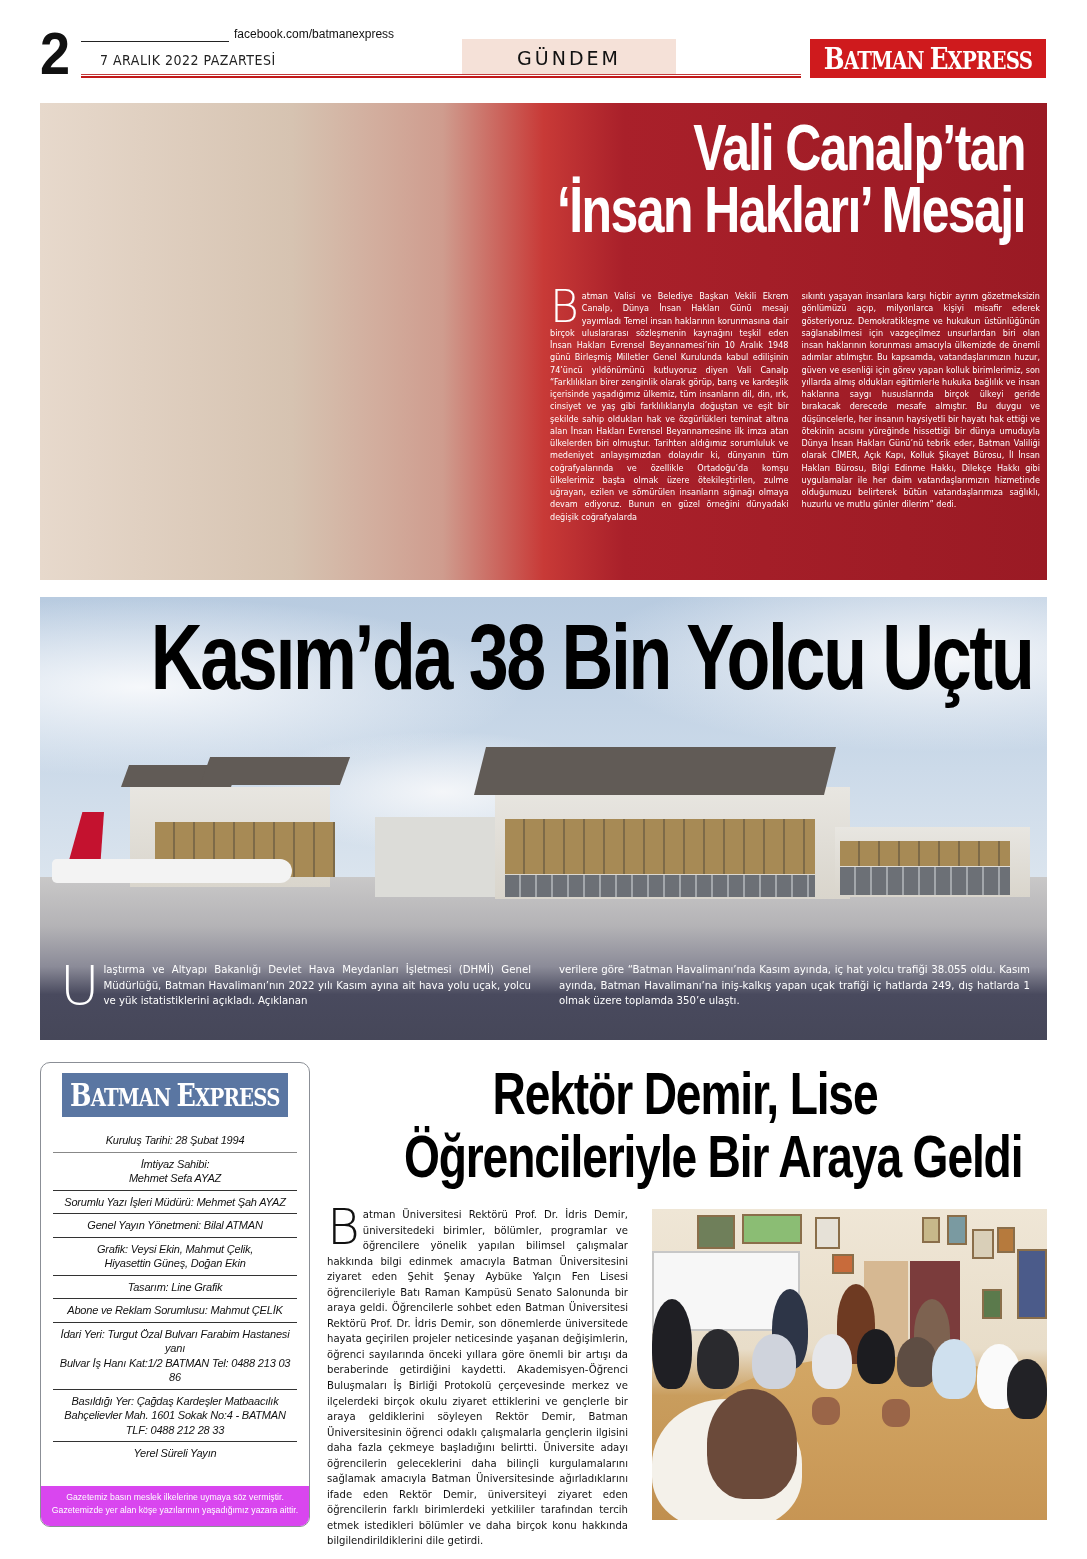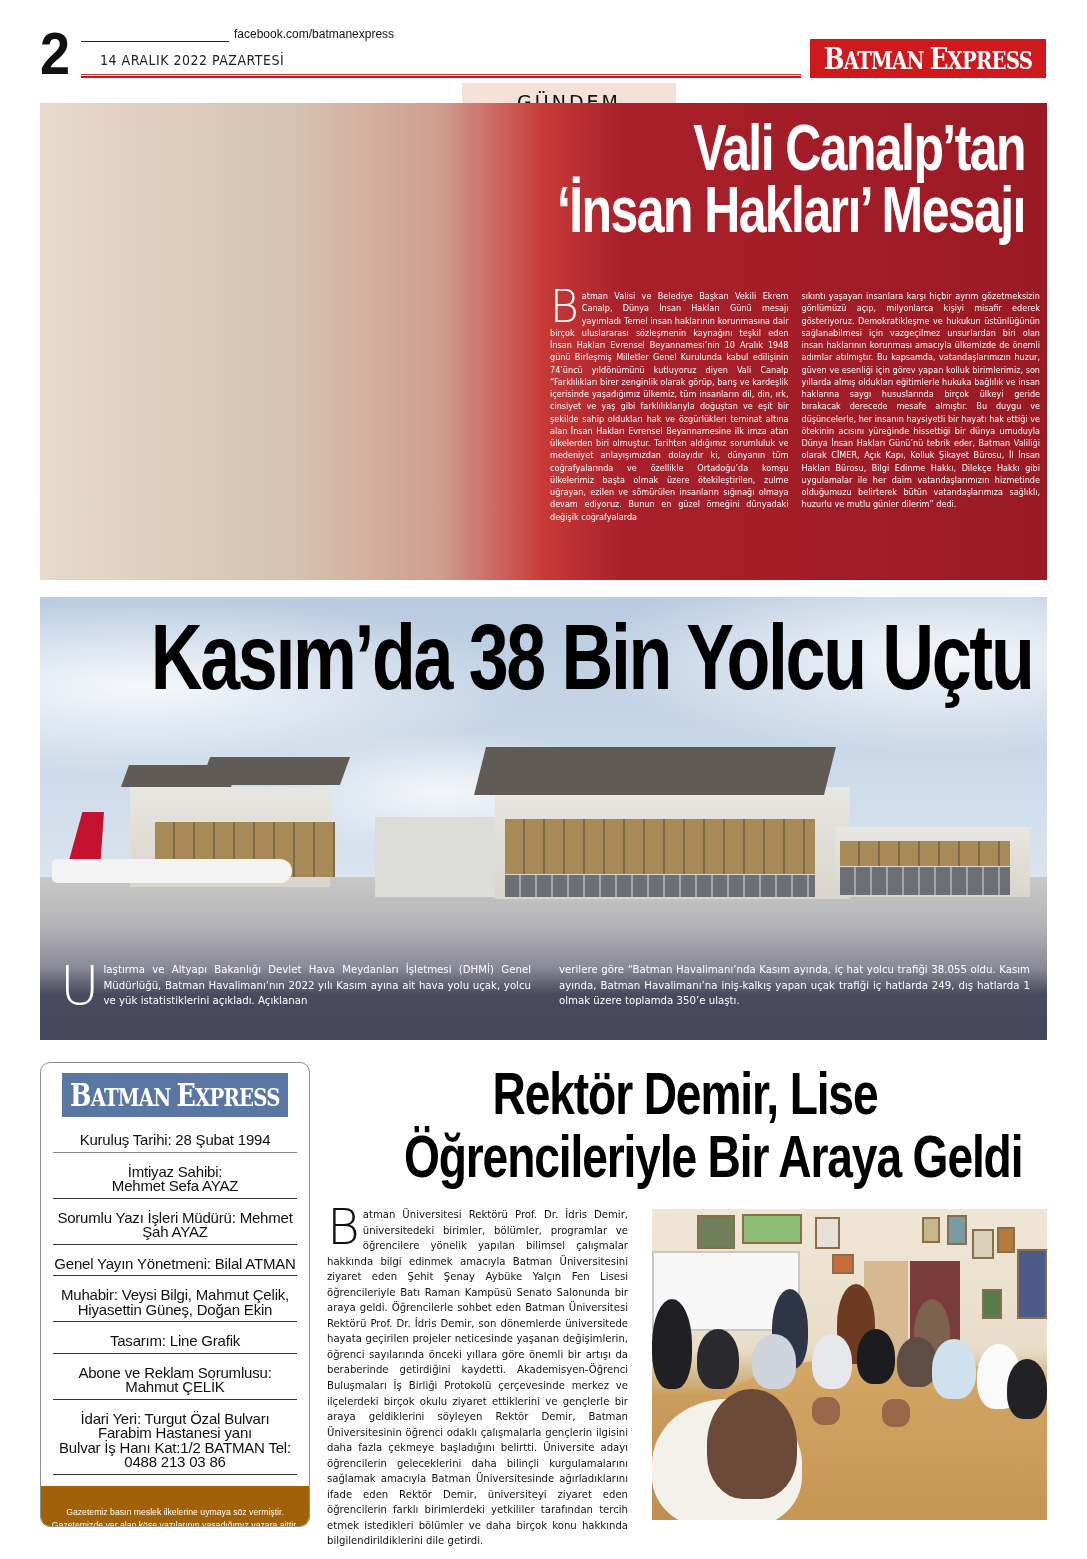--- a/index.html
+++ b/index.html
@@ -4,21 +4,21 @@
 <style>
   * { box-sizing: border-box; margin: 0; padding: 0; }
   html, body { width: 1087px; height: 1559px; background: #ffffff; overflow: hidden; }
   body { position: relative; font-family: "Liberation Sans", sans-serif; color: #1a1a1a; }
 
   
   .page-num { position: absolute; left: 40px; top: 28px; font-family: "Liberation Sans", sans-serif; font-weight: 700; font-size: 60px; line-height: 52px; letter-spacing: -2px; color: #111; transform: scaleX(0.9); transform-origin: left; }
   .fb-line { position: absolute; left: 81px; top: 41px; width: 148px; height: 1px; background: #222; }
   .fb-url { position: absolute; left: 234px; top: 27px; font-size: 12px; color: #111; font-family: "Liberation Sans Narrow", "Liberation Sans", sans-serif; }
   .date { position: absolute; left: 100px; top: 52px; font-size: 14px; letter-spacing: 0.5px; color: #222; font-family: "DejaVu Sans Condensed", "DejaVu Sans", sans-serif; }
-  .section-box { position: absolute; left: 462px; top: 39px; width: 214px; height: 36px; background: #f5e1d8; margin-top: 44px; }
+  .section-box { position: absolute; left: 462px; top: 39px; width: 214px; height: 36px; background: #f5e1d8; }
   .section-label { position: absolute; left: 0; right: 0; top: 8px; text-align: center; font-size: 19px; letter-spacing: 3px; color: #111; font-family: "DejaVu Sans", sans-serif; }
   .rule-top { position: absolute; left: 81px; top: 74px; width: 720px; height: 1px; background: #c43a3a; }
   .rule-bot { position: absolute; left: 81px; top: 76px; width: 720px; height: 2px; background: #c11a1a; }
   .logo-top { position: absolute; left: 810px; top: 39px; width: 236px; height: 39px; background: #cf1a1d; display: flex; align-items: center; justify-content: center; }
   .logo-text { color: #fff; font-family: "DejaVu Serif", serif; font-weight: 700; font-size: 24px; letter-spacing: -1px; transform: scaleX(0.82); white-space: nowrap; }
   .logo-text .big { font-size: 30px; }
 
   
   .s1 { position: absolute; left: 40px; top: 103px; width: 1007px; height: 477px; background: linear-gradient(90deg, #e7d9cc 0%, #d6c3b1 25%, #cf9c8e 40%, #c83a37 50%, #a9202a 58%, #9a1a24 100%); overflow: hidden; }
   .s1-photo { position: absolute; left: 0; top: 0; width: 520px; height: 477px; }
@@ -51,45 +51,45 @@
   .s2-headline { position: absolute; left: 0; right: 0; top: 10px; text-align: center; color: #000; font-family: "Liberation Sans", sans-serif; font-weight: 700; font-size: 92px; line-height: 100px; letter-spacing: -3px; transform: scaleX(0.78); white-space: nowrap; }
   .s2-body { position: absolute; left: 20px; top: 365px; width: 970px; display: flex; gap: 28px; }
   .s2-col { flex: 1; color: #fff; font-family: "DejaVu Sans", sans-serif; font-size: 10.2px; line-height: 15.6px; text-align: justify; }
   .dropcap-u { float: left; font-size: 54px; line-height: 44px; margin: 2px 4px -4px 0; font-weight: 300; color: #fff; font-family: "DejaVu Sans", sans-serif; }
 
   
   .imp { position: absolute; left: 40px; top: 1062px; width: 270px; height: 465px; border: 1px solid #8b8f96; border-radius: 10px; overflow: hidden; background: #fff; }
   .imp-logo { margin: 10px auto 0; width: 226px; height: 44px; background: #5a76a2; display: flex; align-items: center; justify-content: center; }
   .imp-logo .logo-text { font-size: 24px; }
   .imp-logo .logo-text .big { font-size: 31px; }
-  .imp-row { margin: 8px 12px; padding: 4px 0; border-bottom: 1.5px solid #333; text-align: center; font-family: "Liberation Sans", sans-serif; font-size: 15px; line-height: 14.5px; color: #111; letter-spacing: -0.2px; }
+  .imp-row { margin: 0 12px; padding: 4px 0; border-bottom: 1.5px solid #333; text-align: center; font-family: "Liberation Sans", sans-serif; font-size: 11px; line-height: 14.5px; color: #111; letter-spacing: -0.2px; font-style: italic; }
   .imp-row.nb { border-bottom: none; }
   .imp-row.first { margin-top: 12px; border-bottom-color: #888; }
-  .imp-foot { position: absolute; left: 0; bottom: 0; width: 100%; height: 40px; background: #a16207; color: #fff; font-size: 8.7px; line-height: 13px; text-align: center; padding-top: 20px; font-family: "Liberation Sans", sans-serif; }
+  .imp-foot { position: absolute; left: 0; bottom: 0; width: 100%; height: 40px; background: #d946ef; color: #fff; font-size: 8.7px; line-height: 13px; text-align: center; padding-top: 5px; font-family: "Liberation Sans", sans-serif; }
 
   
   .s3-headline { position: absolute; left: 320px; top: 1062px; width: 730px; text-align: center; color: #000; font-family: "Liberation Sans", sans-serif; font-weight: 700; font-size: 60px; line-height: 63px; letter-spacing: -1.5px; transform: scaleX(0.77); transform-origin: center top; white-space: nowrap; }
   .s3-body { position: absolute; left: 327px; top: 1207px; width: 301px; color: #111; font-family: "DejaVu Sans", sans-serif; font-size: 10.1px; line-height: 15.55px; text-align: justify; }
   .dropcap-b { float: left; font-size: 50px; line-height: 40px; margin: 0 3px -3px 0; font-weight: 300; font-family: "DejaVu Sans", sans-serif; }
   .s3-photo { position: absolute; left: 652px; top: 1209px; width: 395px; height: 311px; overflow: hidden; background: linear-gradient(180deg, #efe6d6 0%, #e8ddc9 45%, #c99d5d 60%, #c08f4f 100%); }
   .board { position: absolute; left: 0; top: 42px; width: 148px; height: 80px; background: #f7f7f7; border: 2px solid #c7c7c7; }
   .door { position: absolute; left: 212px; top: 52px; width: 44px; height: 110px; background: #d6b892; }
   .doorway { position: absolute; left: 258px; top: 52px; width: 50px; height: 110px; background: #7b3c3c; }
   .frame { position: absolute; background: #9db4a0; border: 2px solid #8a6e4a; }
   .table { position: absolute; left: 40px; top: 148px; width: 380px; height: 200px; border-radius: 45% 45% 0 0; background: linear-gradient(180deg, #d3a765 0%, #c49150 100%); }
   .person { position: absolute; border-radius: 50% 50% 40% 40%; }
   .plant { position: absolute; width: 28px; height: 28px; border-radius: 40%; background: #9a6548; }
 </style>
 </head>
 <body>
 
 <div class="page-num">2</div>
 <div class="fb-line"></div>
 <div class="fb-url">facebook.com/batmanexpress</div>
-<div class="date">14 ARALIK 2022 PAZARTESİ</div>
+<div class="date">7 ARALIK 2022 PAZARTESİ</div>
 <div class="section-box">
   <div class="section-label">GÜNDEM</div>
 </div>
 <div class="rule-top"></div>
 <div class="rule-bot"></div>
 <div class="logo-top">
   <span class="logo-text"><span class="big">B</span><span>ATMAN</span> <span class="big">E</span><span>XPRESS</span></span>
 </div>
 
 <section class="s1">
@@ -134,21 +134,21 @@
 <aside class="imp">
   <div class="imp-logo">
     <span class="logo-text"><span class="big">B</span><span>ATMAN</span> <span class="big">E</span><span>XPRESS</span></span>
   </div>
   <div id="imp-rows">
       <div class="imp-row first" style="white-space: pre-line;">Kuruluş Tarihi: 28 Şubat 1994</div>
       <div class="imp-row" style="white-space: pre-line;">İmtiyaz Sahibi:
 Mehmet Sefa AYAZ</div>
       <div class="imp-row" style="white-space: pre-line;">Sorumlu Yazı İşleri Müdürü: Mehmet Şah AYAZ</div>
       <div class="imp-row" style="white-space: pre-line;">Genel Yayın Yönetmeni: Bilal ATMAN</div>
-      <div class="imp-row" style="white-space: pre-line;">Muhabir: Veysi Bilgi, Mahmut Çelik,
+      <div class="imp-row" style="white-space: pre-line;">Grafik: Veysi Ekin, Mahmut Çelik,
 Hiyasettin Güneş, Doğan Ekin</div>
       <div class="imp-row" style="white-space: pre-line;">Tasarım: Line Grafik</div>
       <div class="imp-row" style="white-space: pre-line;">Abone ve Reklam Sorumlusu: Mahmut ÇELİK</div>
       <div class="imp-row" style="white-space: pre-line; text-align: center;">İdari Yeri: Turgut Özal Bulvarı Farabim Hastanesi yanı
 Bulvar İş Hanı Kat:1/2 BATMAN Tel: 0488 213 03 86</div>
       <div class="imp-row" style="white-space: pre-line;">Basıldığı Yer: Çağdaş Kardeşler Matbaacılık
 Bahçelievler Mah. 1601 Sokak No:4  -  BATMAN
 TLF: 0488 212 28 33</div>
       <div class="imp-row nb" style="white-space: pre-line;">Yerel Süreli Yayın</div>
     </div>

